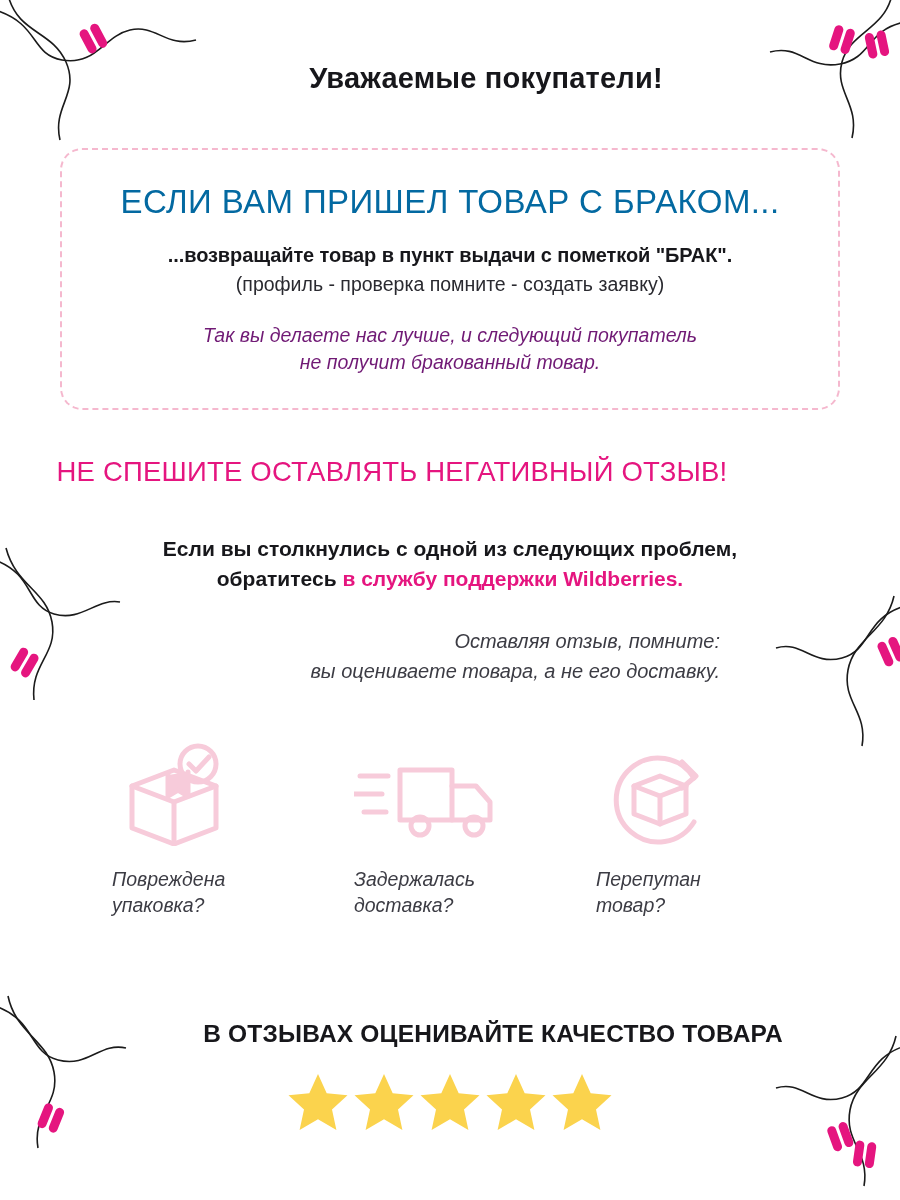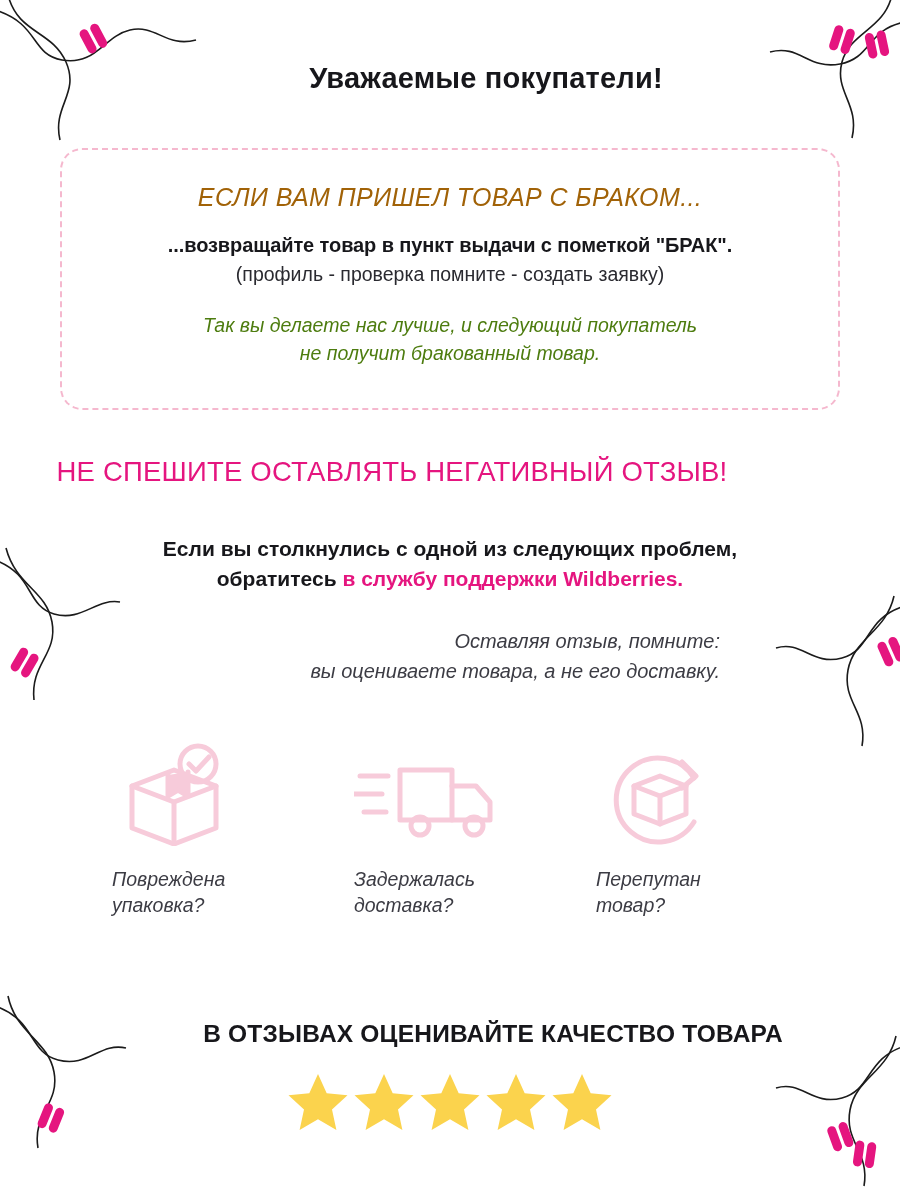--- a/index.html
+++ b/index.html
@@ -51,43 +51,42 @@
     left: 60px;
     width: 780px;
     height: 262px;
     box-sizing: border-box;
     border: 2px dashed #f5b8ce;
     border-radius: 22px;
     padding-top: 32px;
     text-align: center;
   }
   .defect-title {
-    font-size: 25px;
-    color: #a16207;
+    font-size: 33px;
+    color: #0369a1;
     letter-spacing: 0.4px;
     line-height: 1.2;
-    font-style: italic;
   }
   .defect-line1 {
     margin-top: 22px;
     font-size: 20px;
     font-weight: bold;
     color: #17171b;
     letter-spacing: -0.1px;
   }
   .defect-line2 {
     margin-top: 6px;
     font-size: 19.5px;
     color: #2a2a30;
   }
   .defect-line3 {
     margin-top: 26px;
     font-size: 19.5px;
     font-style: italic;
-    color: #4d7c0f;
+    color: #701a75;
     line-height: 1.42;
   }
 
   
   .neg-title {
     position: absolute;
     top: 456px;
     left: 0;
     width: 784px;
     text-align: center;

